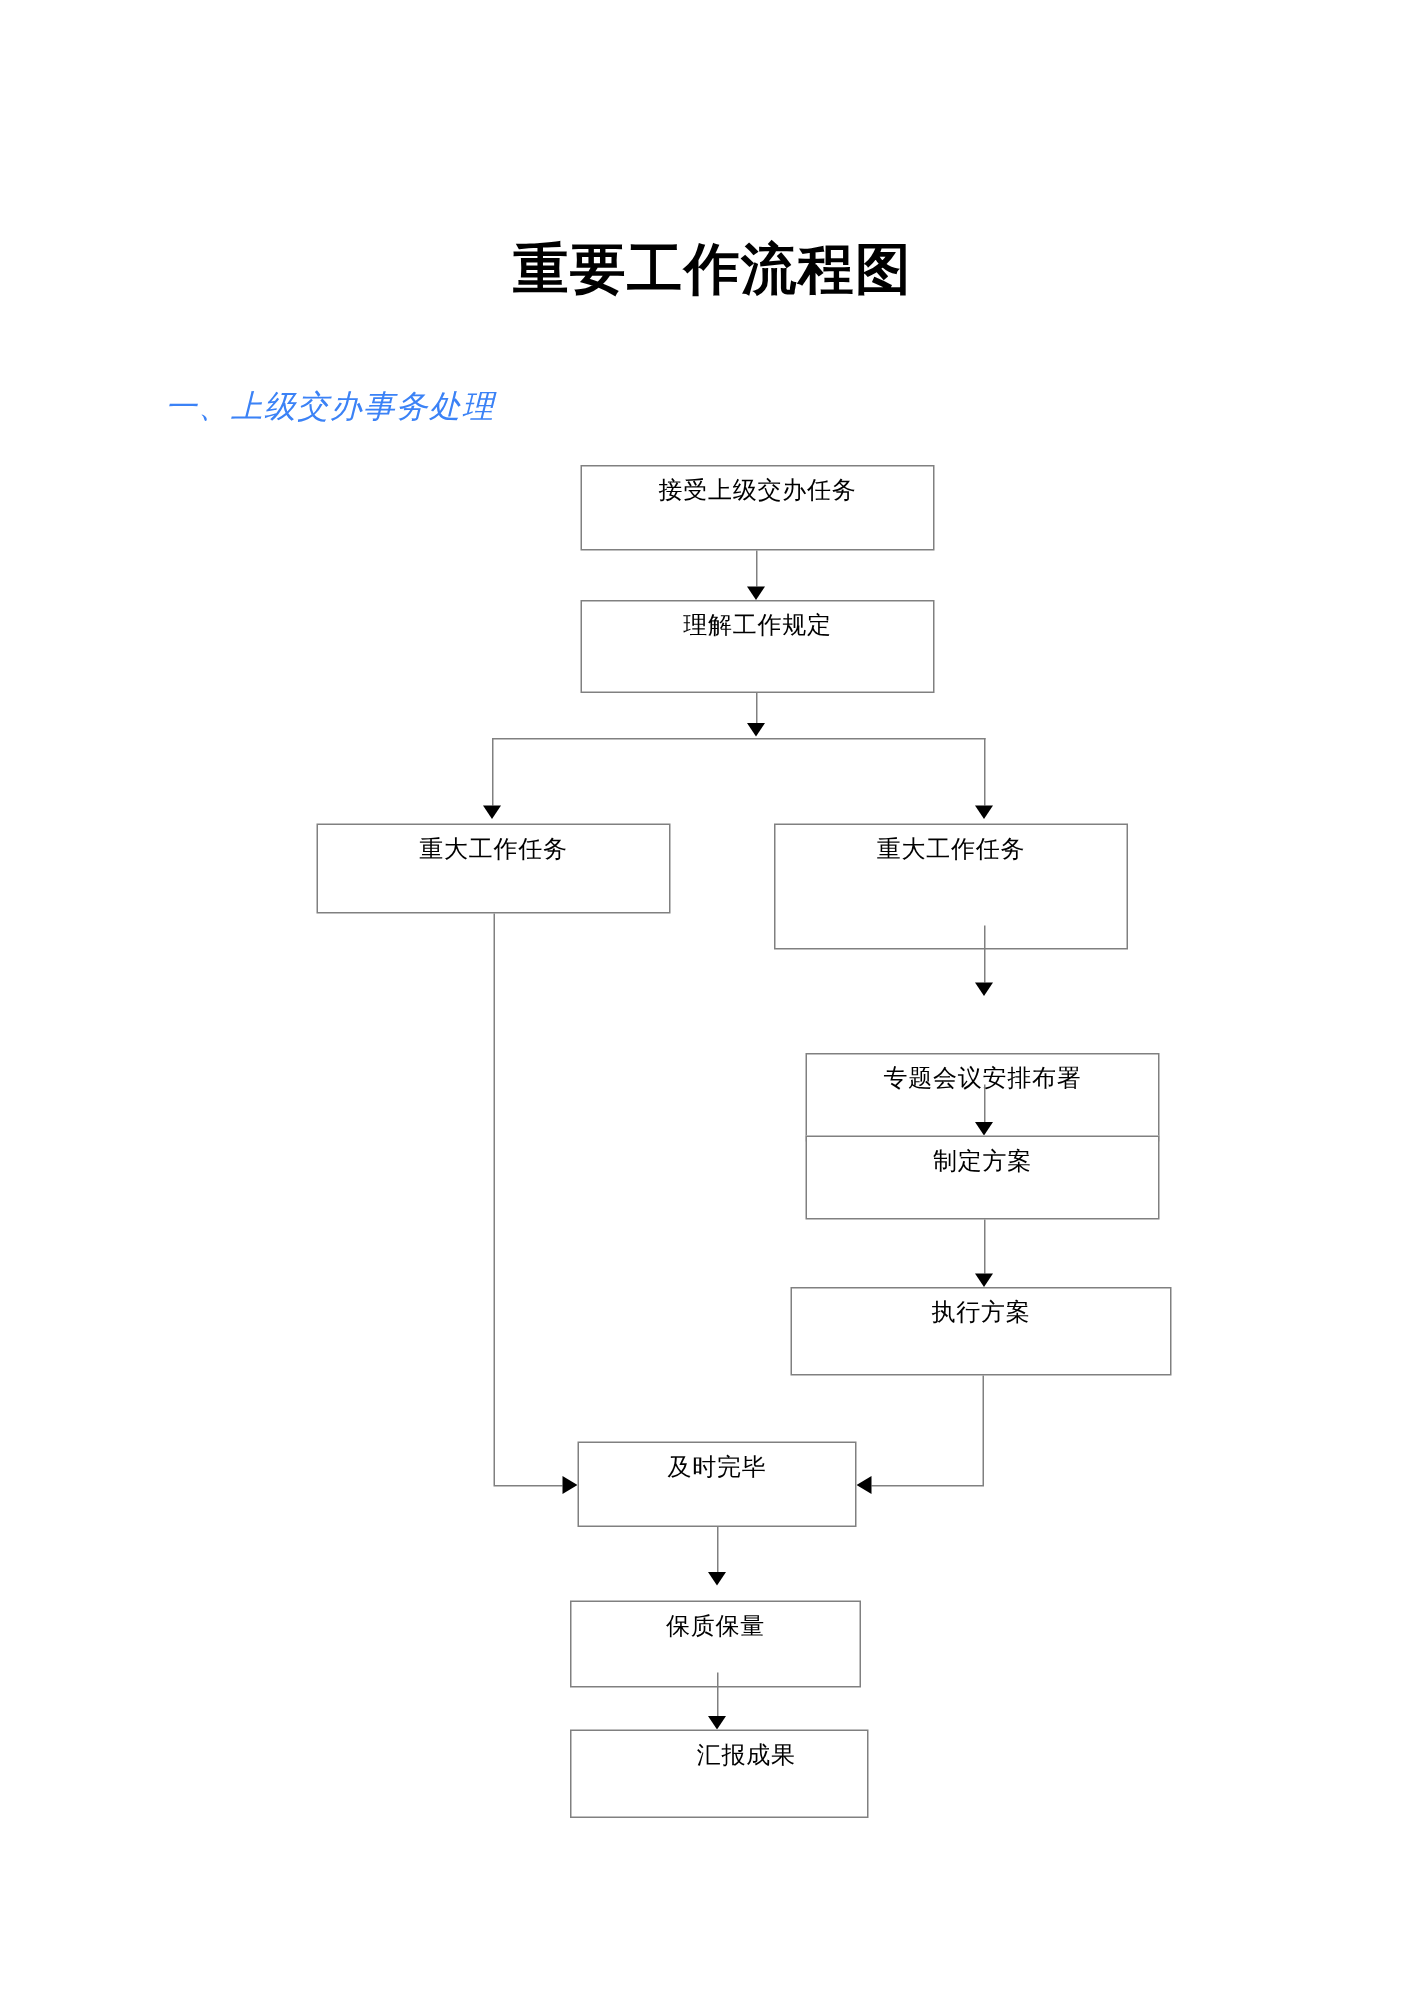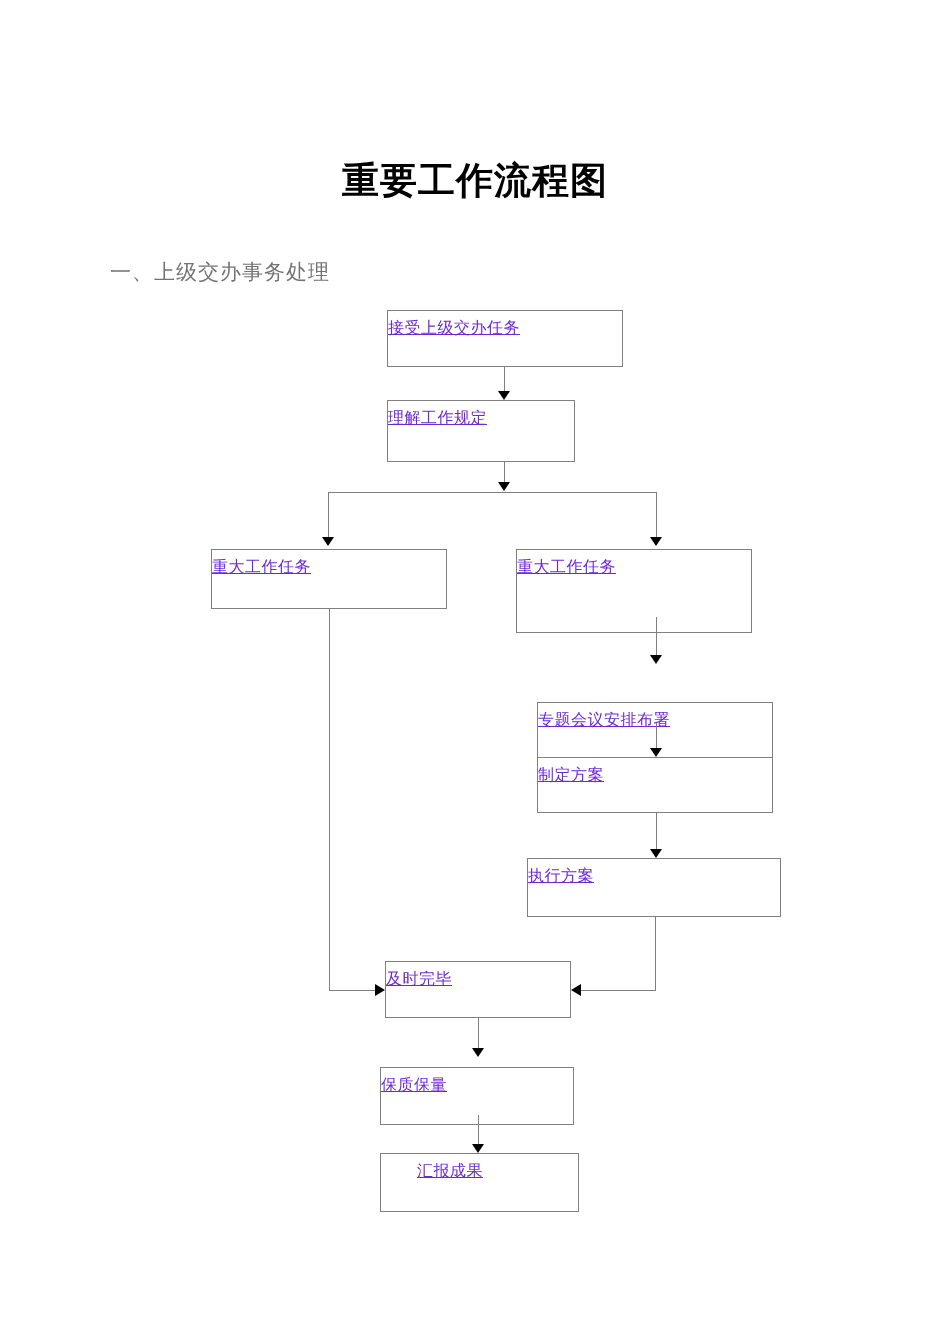--- a/index.html
+++ b/index.html
@@ -36,21 +36,22 @@
   }
   .section-heading {
     position: absolute;
     left: 110px;
     top: 240px;
     font-family: "Liberation Sans", "DejaVu Sans", sans-serif;
     font-weight: normal;
     font-size: 21px;
     line-height: 30px;
     letter-spacing: 1px;
-    color: #737373;
+    color: #3b82f6;
+    font-style: italic;
   }
 
   
   #flowchart {
     position: absolute;
     left: 0;
     top: 0;
     width: 950px;
     height: 1344px;
   }
@@ -58,27 +59,27 @@
   
   .node {
     position: absolute;
     box-sizing: border-box;
     border: 1px solid #808080;
     background: #ffffff;
   }
   .node .node-label {
     display: block;
     width: 100%;
+    text-align: center;
     font-family: "Liberation Serif", "DejaVu Serif", serif;
     font-size: 16px;
     line-height: 22px;
-    color: #6d28d9;
+    color: #000000;
     padding-top: 6px;
     letter-spacing: 0.5px;
-    text-decoration: underline;
   }
 
   
   .vline {
     position: absolute;
     width: 1px;
     background: #808080;
   }
   .hline {
     position: absolute;
@@ -121,21 +122,21 @@
 
   <div id="flowchart">
 
     <div class="node" style="left:387px; top:310px; width:236px; height:57px;">
       <span class="node-label">接受上级交办任务</span>
     </div>
 
     <div class="vline" style="left:504px; top:367px; height:24px;"></div>
     <div class="arrow-down" style="left:498px; top:391px;"></div>
 
-    <div class="node" style="left:387px; top:400px; width:188px; height:62px;">
+    <div class="node" style="left:387px; top:400px; width:236px; height:62px;">
       <span class="node-label">理解工作规定</span>
     </div>
 
     <div class="vline" style="left:504px; top:462px; height:20px;"></div>
     <div class="arrow-down" style="left:498px; top:482px;"></div>
 
     <div class="hline" style="left:328px; top:492px; width:329px;"></div>
 
     <div class="vline" style="left:328px; top:492px; height:45px;"></div>
     <div class="arrow-down" style="left:322px; top:537px;"></div>

